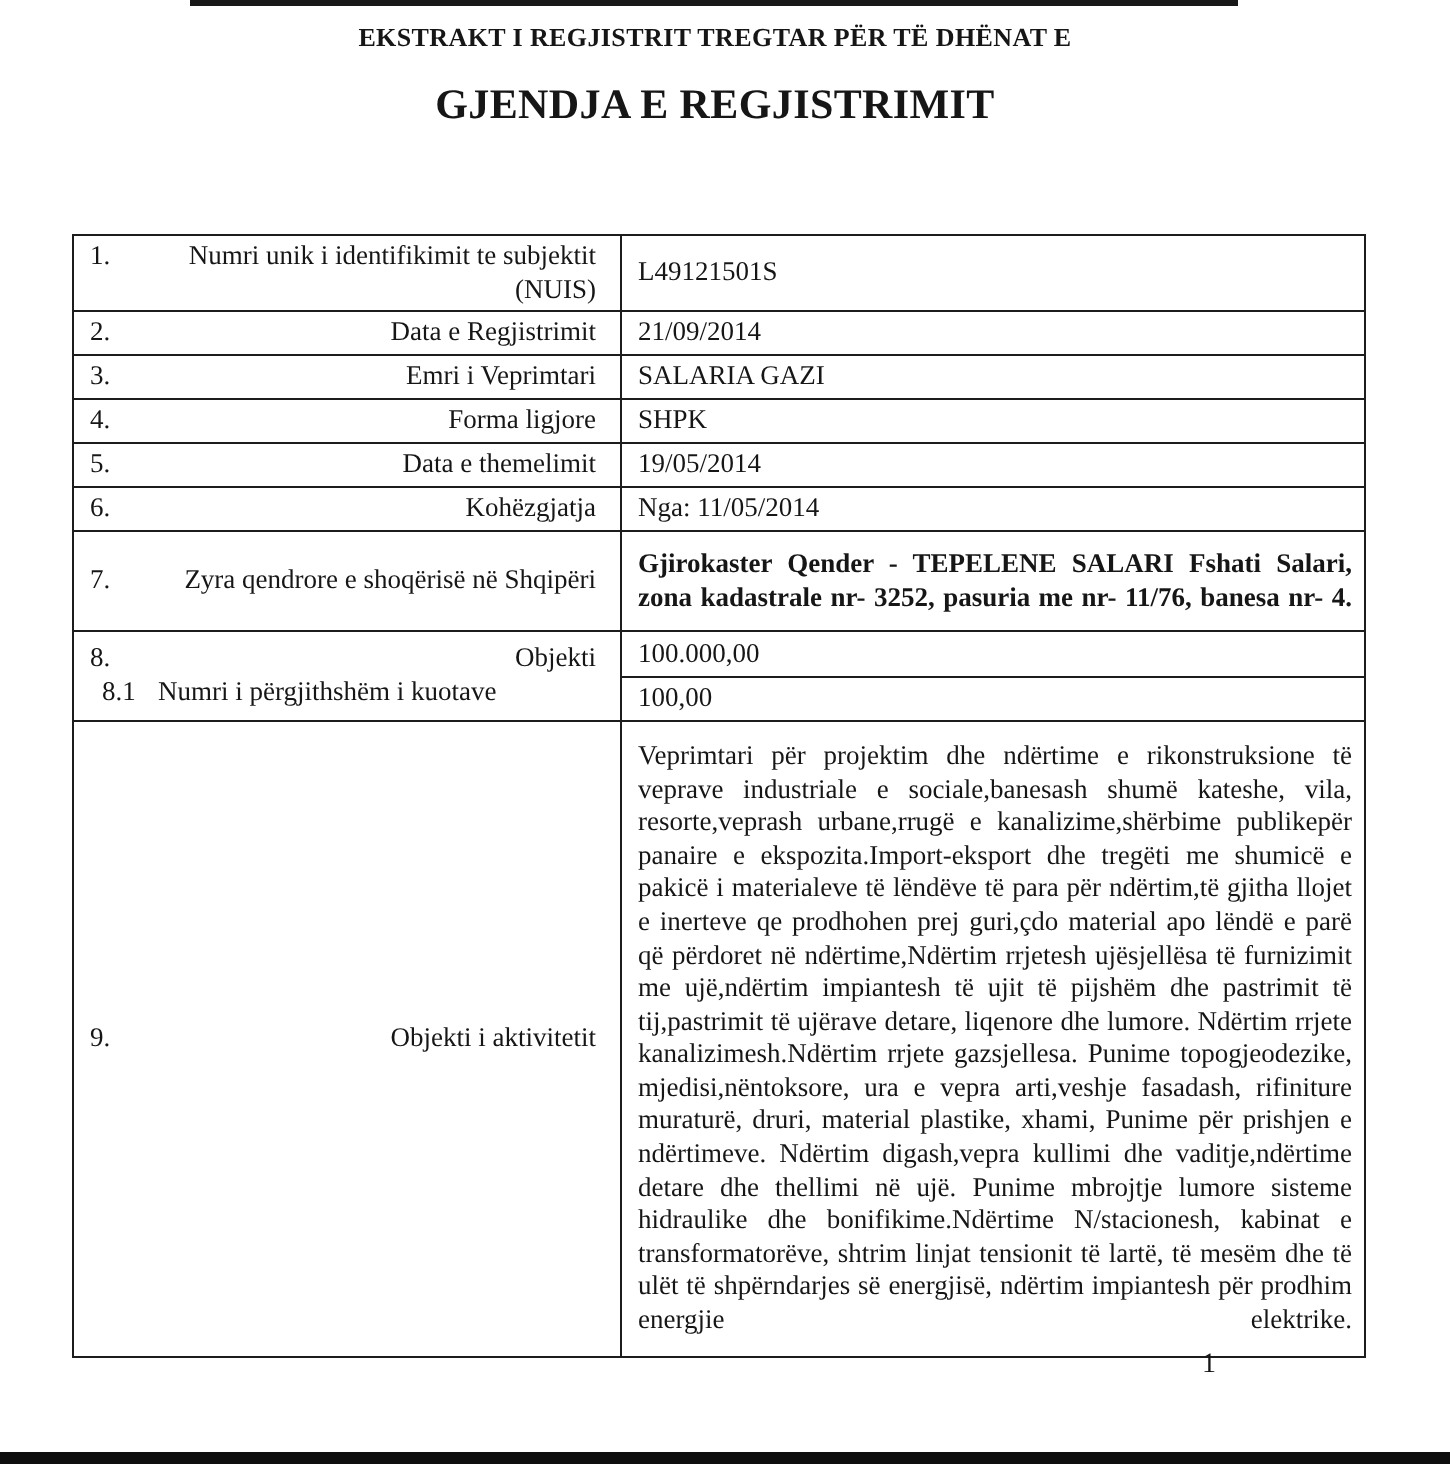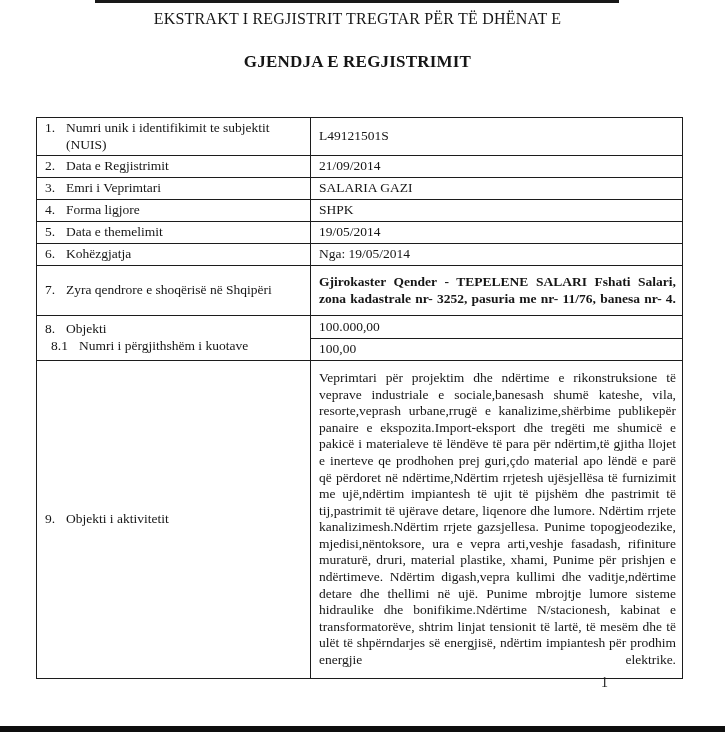--- a/index.html
+++ b/index.html
@@ -23,49 +23,49 @@
     top: 726px; left: 0;
     width: 725px; height: 6px;
     background: #0e0e0e;
   }
   .header {
     position: absolute;
     top: 7px; left: 0; right: 10px;
     text-align: center;
   }
   .title-line {
-    font-size: 16px;
-    font-weight: normal;
+    font-size: 13px;
+    font-weight: bold;
     line-height: 23.5px;
     letter-spacing: 0.2px;
   }
   .subtitle {
-    margin-top: 21px;
-    font-size: 17px;
+    margin-top: 9px;
+    font-size: 21px;
     font-weight: bold;
     letter-spacing: 0.2px;
   }
   table.doc-table {
     position: absolute;
     top: 117px; left: 36px;
     width: 646px;
     border-collapse: collapse;
     table-layout: fixed;
   }
   .doc-table td {
     border: 1px solid #1c1c1c;
     font-size: 13.5px;
     line-height: 16.6px;
     vertical-align: middle;
     padding: 2px 6px 2px 8px;
     overflow: hidden;
   }
   .lbl { display: flex; align-items: flex-start; }
   .lbl .num { flex: 0 0 21px; }
-  .lbl .txt { flex: 1 1 auto; padding-right: 6px; }
+  .lbl .txt { flex: 1 1 auto; padding-right: 6px; text-align: right; }
   .lbl-sub { display: flex; align-items: flex-end; margin-left: 6px; }
   .lbl-sub .num { flex: 0 0 28px; }
   .val-cell { padding-left: 8px; padding-right: 7px; }
   .top-align { vertical-align: top; padding-top: 3px; }
   .justify-full {
     text-align: justify;
     text-align-last: justify;
     font-weight: bold;
   }
   .activity-par {
@@ -146,21 +146,21 @@
         <td class="val-cell">19/05/2014</td>
       </tr>
 
       <tr style="height:22px">
         <td>
           <div class="lbl">
             <span class="num">6.</span>
             <span class="txt">Kohëzgjatja</span>
           </div>
         </td>
-        <td class="val-cell">Nga: 19/05/2014</td>
+        <td class="val-cell">Nga: 11/05/2014</td>
       </tr>
 
       <tr style="height:50px">
         <td>
           <div class="lbl">
             <span class="num">7.</span>
             <span class="txt">Zyra qendrore e shoqërisë në Shqipëri</span>
           </div>
         </td>
         <td class="val-cell top-align">

